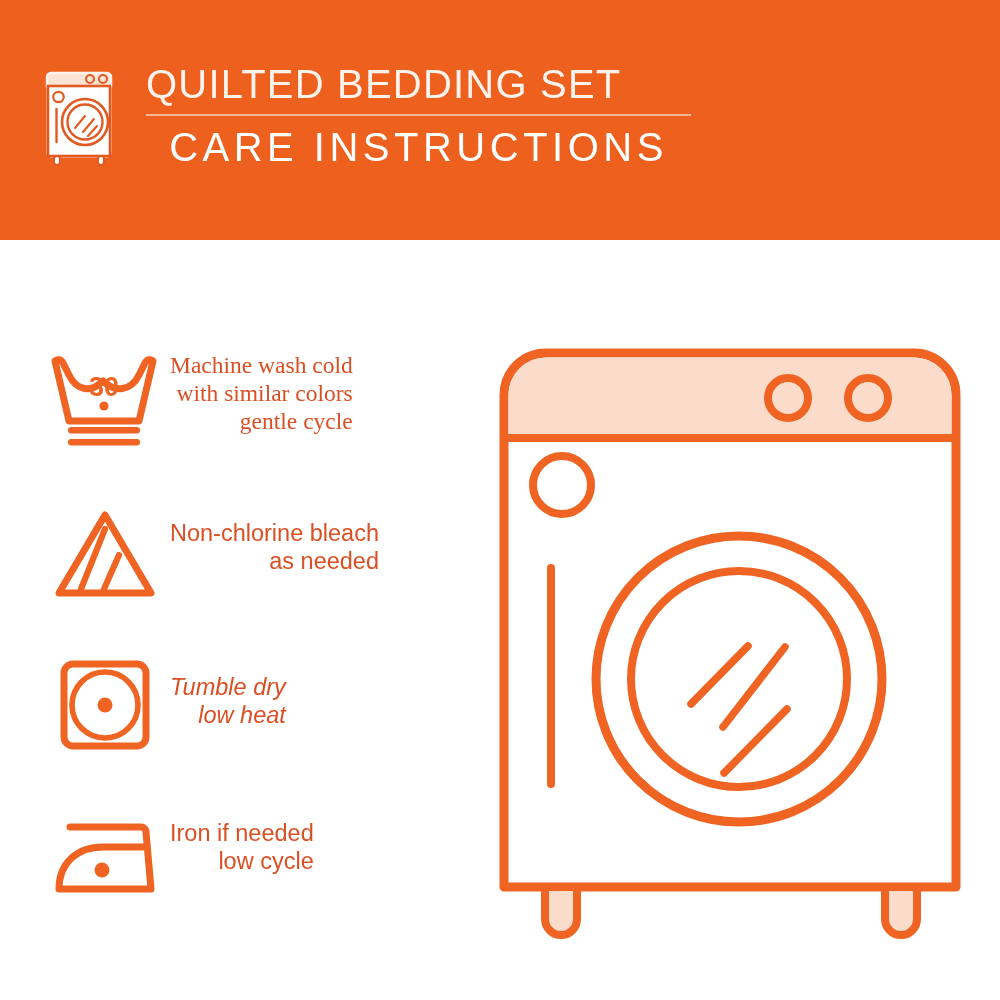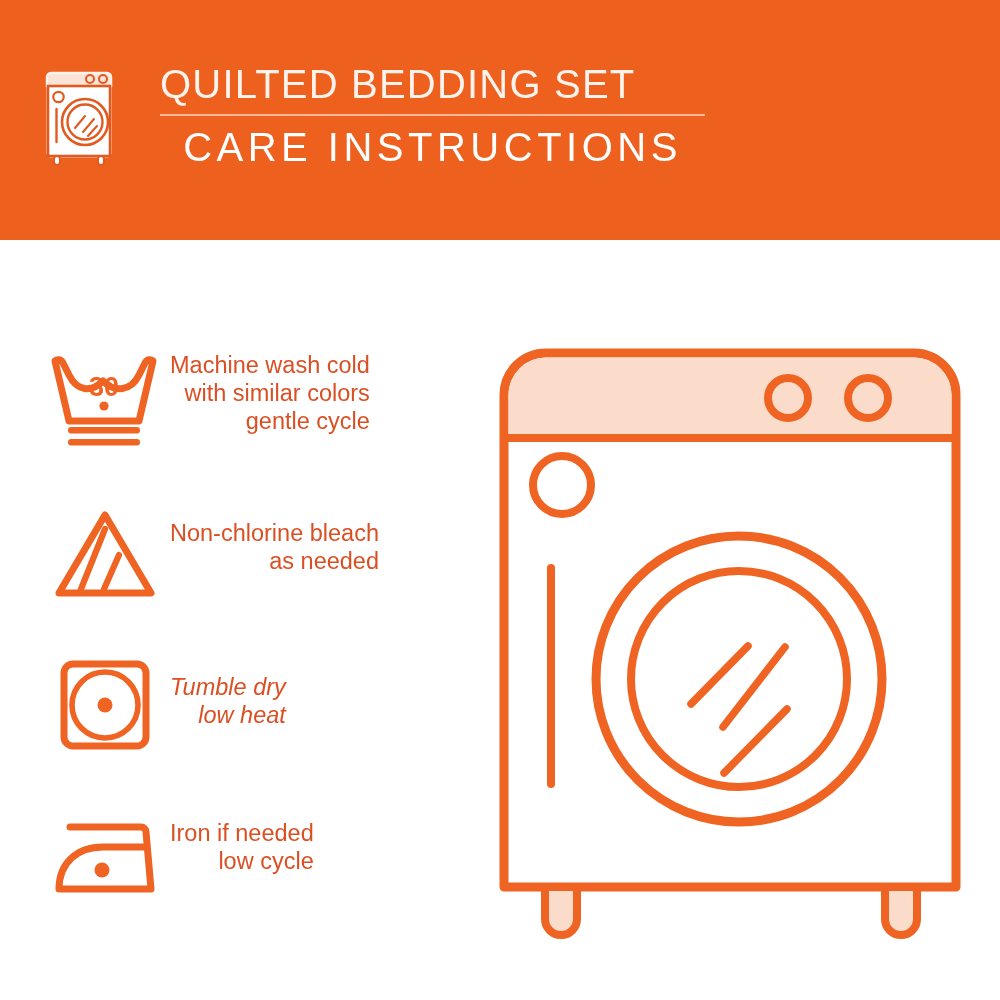--- a/index.html
+++ b/index.html
@@ -31,21 +31,21 @@
     display: flex;
     align-items: flex-start;
   }
   #header-logo {
     width: 82px;
     height: 104px;
     flex: 0 0 auto;
     margin-top: 2px;
   }
   #header-titles {
-    margin-left: 38px;
+    margin-left: 24px;
     display: flex;
     flex-direction: column;
   }
   #title-primary {
     color: #FDF2EC;
     font-size: 40px;
     line-height: 44px;
     font-weight: 300;
     letter-spacing: 1.2px;
     white-space: nowrap;
@@ -101,21 +101,21 @@
   }
   .care-text {
     color: #DB4F23;
     font-size: 23.5px;
     line-height: 28px;
     font-weight: 500;
     padding-top: 8px;
     white-space: pre-line;
     font-family: "Liberation Sans", sans-serif;
   }
-  .care-row.row-wash .care-text { padding-top: 6px; }
+  .care-row.row-wash .care-text { padding-top: 6px; font-family: Liberation Serif, serif; }
   .care-row.row-bleach .care-text { padding-top: 22px; }
   .care-row.row-dry .care-text { padding-top: 24px; font-style: italic; }
   .care-row.row-iron .care-text { padding-top: 18px; }
 
   
   #machine-illustration {
     position: absolute;
     left: 495px;
     top: 95px;
     width: 470px;

